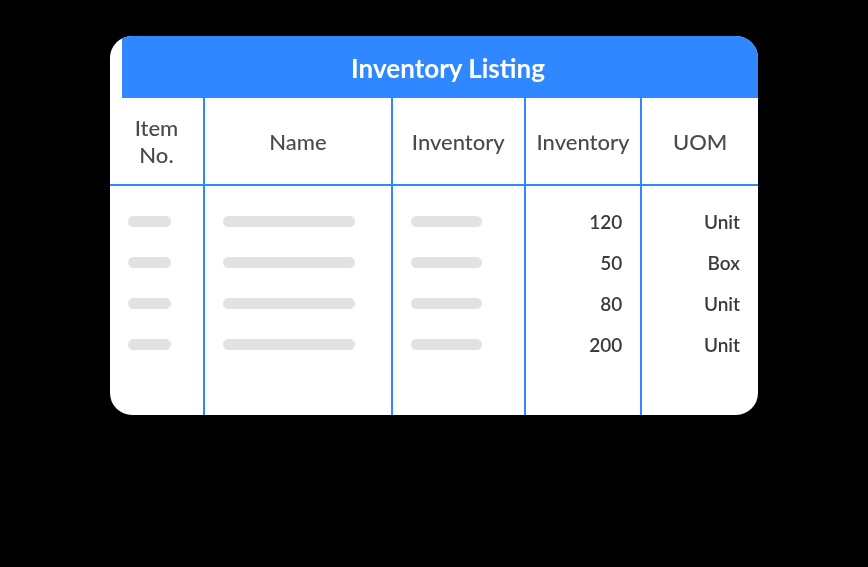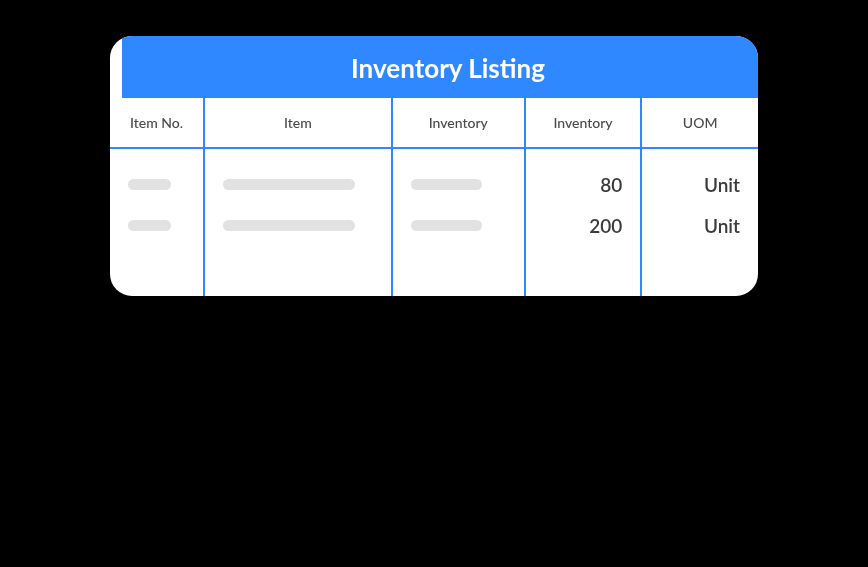--- a/index.html
+++ b/index.html
@@ -37,21 +37,21 @@
       width: 100%;
       border-collapse: collapse;
     }
     .table col.col-itemno { width: 14.5%; }
     .table col.col-name { width: 29%; }
     .table col.col-category { width: 20.5%; }
     .table col.col-quantity { width: 18%; }
     .table col.col-uom { width: 18%; }
     .table th {
       font-weight: 500;
-      font-size: 14px;
+      font-size: 22px;
       color: #4a4a4a;
       padding: 16px 10px;
       text-align: center;
       border-bottom: 2px solid #2f88ff;
       border-right: 2px solid #2f88ff;
     }
     .table th:last-child {
       border-right: none;
     }
     .table td {
@@ -101,33 +101,59 @@
     <colgroup>
       <col class="col-itemno">
       <col class="col-name">
       <col class="col-category">
       <col class="col-quantity">
       <col class="col-uom">
     </colgroup>
     <thead>
       <tr>
         <th>Item No.</th>
-        <th>Item</th>
+        <th>Name</th>
         <th>Inventory</th>
         <th>Inventory</th>
         <th>UOM</th>
       </tr>
     </thead>
     <tbody>
       <tr class="spacer">
         <td></td>
           <td></td>
           <td></td>
           <td></td>
           <td></td>
+      </tr>
+      <tr>
+        <td class="ph-cell">
+            <span class="placeholder short"></span>
+          </td>
+        <td class="ph-cell">
+            <span class="placeholder med"></span>
+          </td>
+        <td class="ph-cell">
+            <span class="placeholder short"></span>
+          </td>
+        <td>120</td>
+        <td>Unit</td>
+      </tr>
+      <tr>
+        <td class="ph-cell">
+            <span class="placeholder short"></span>
+          </td>
+        <td class="ph-cell">
+            <span class="placeholder med"></span>
+          </td>
+        <td class="ph-cell">
+            <span class="placeholder short"></span>
+          </td>
+        <td>50</td>
+        <td>Box</td>
       </tr>
       <tr>
         <td class="ph-cell">
             <span class="placeholder short"></span>
           </td>
         <td class="ph-cell">
             <span class="placeholder med"></span>
           </td>
         <td class="ph-cell">
             <span class="placeholder short"></span>

